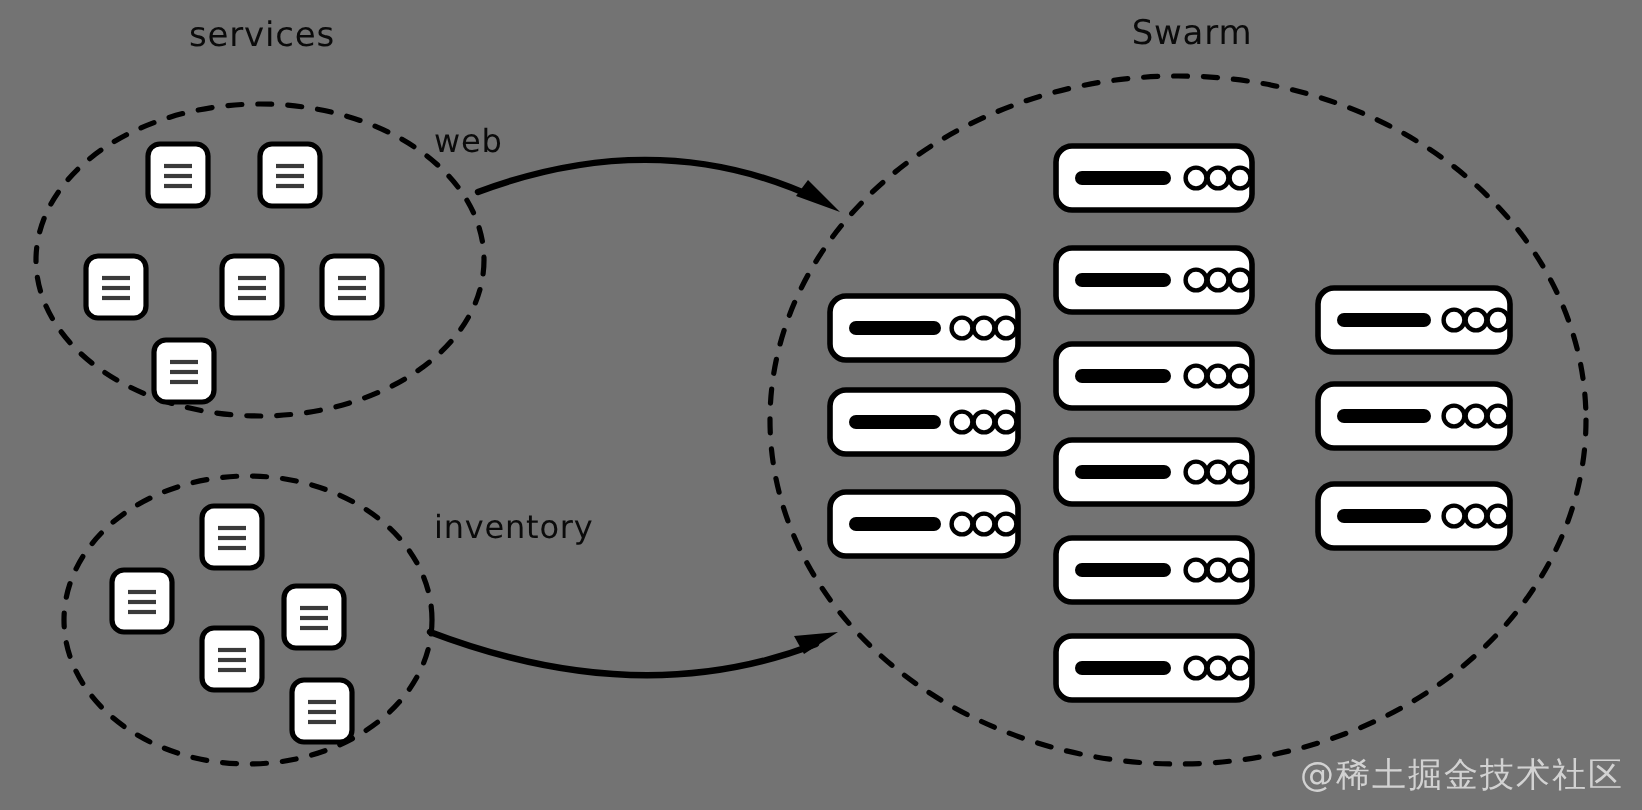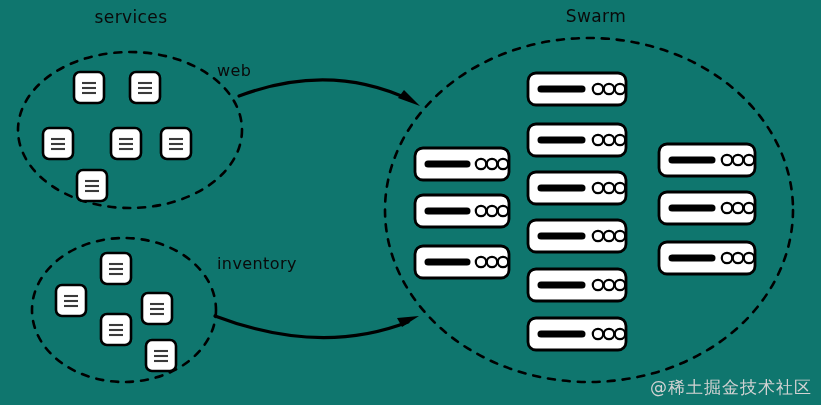--- a/index.html
+++ b/index.html
@@ -7,21 +7,21 @@
     padding: 0;
     background: #ffffff;
   }
   body {
     font-family: "DejaVu Sans", sans-serif;
   }
   #canvas {
     position: relative;
     width: 821px;
     height: 405px;
-    background: #0f766e;
+    background: #737373;
     overflow: hidden;
   }
   #diagram-svg {
     position: absolute;
     left: 0;
     top: 0;
     width: 821px;
     height: 405px;
   }
   .grp-label {

